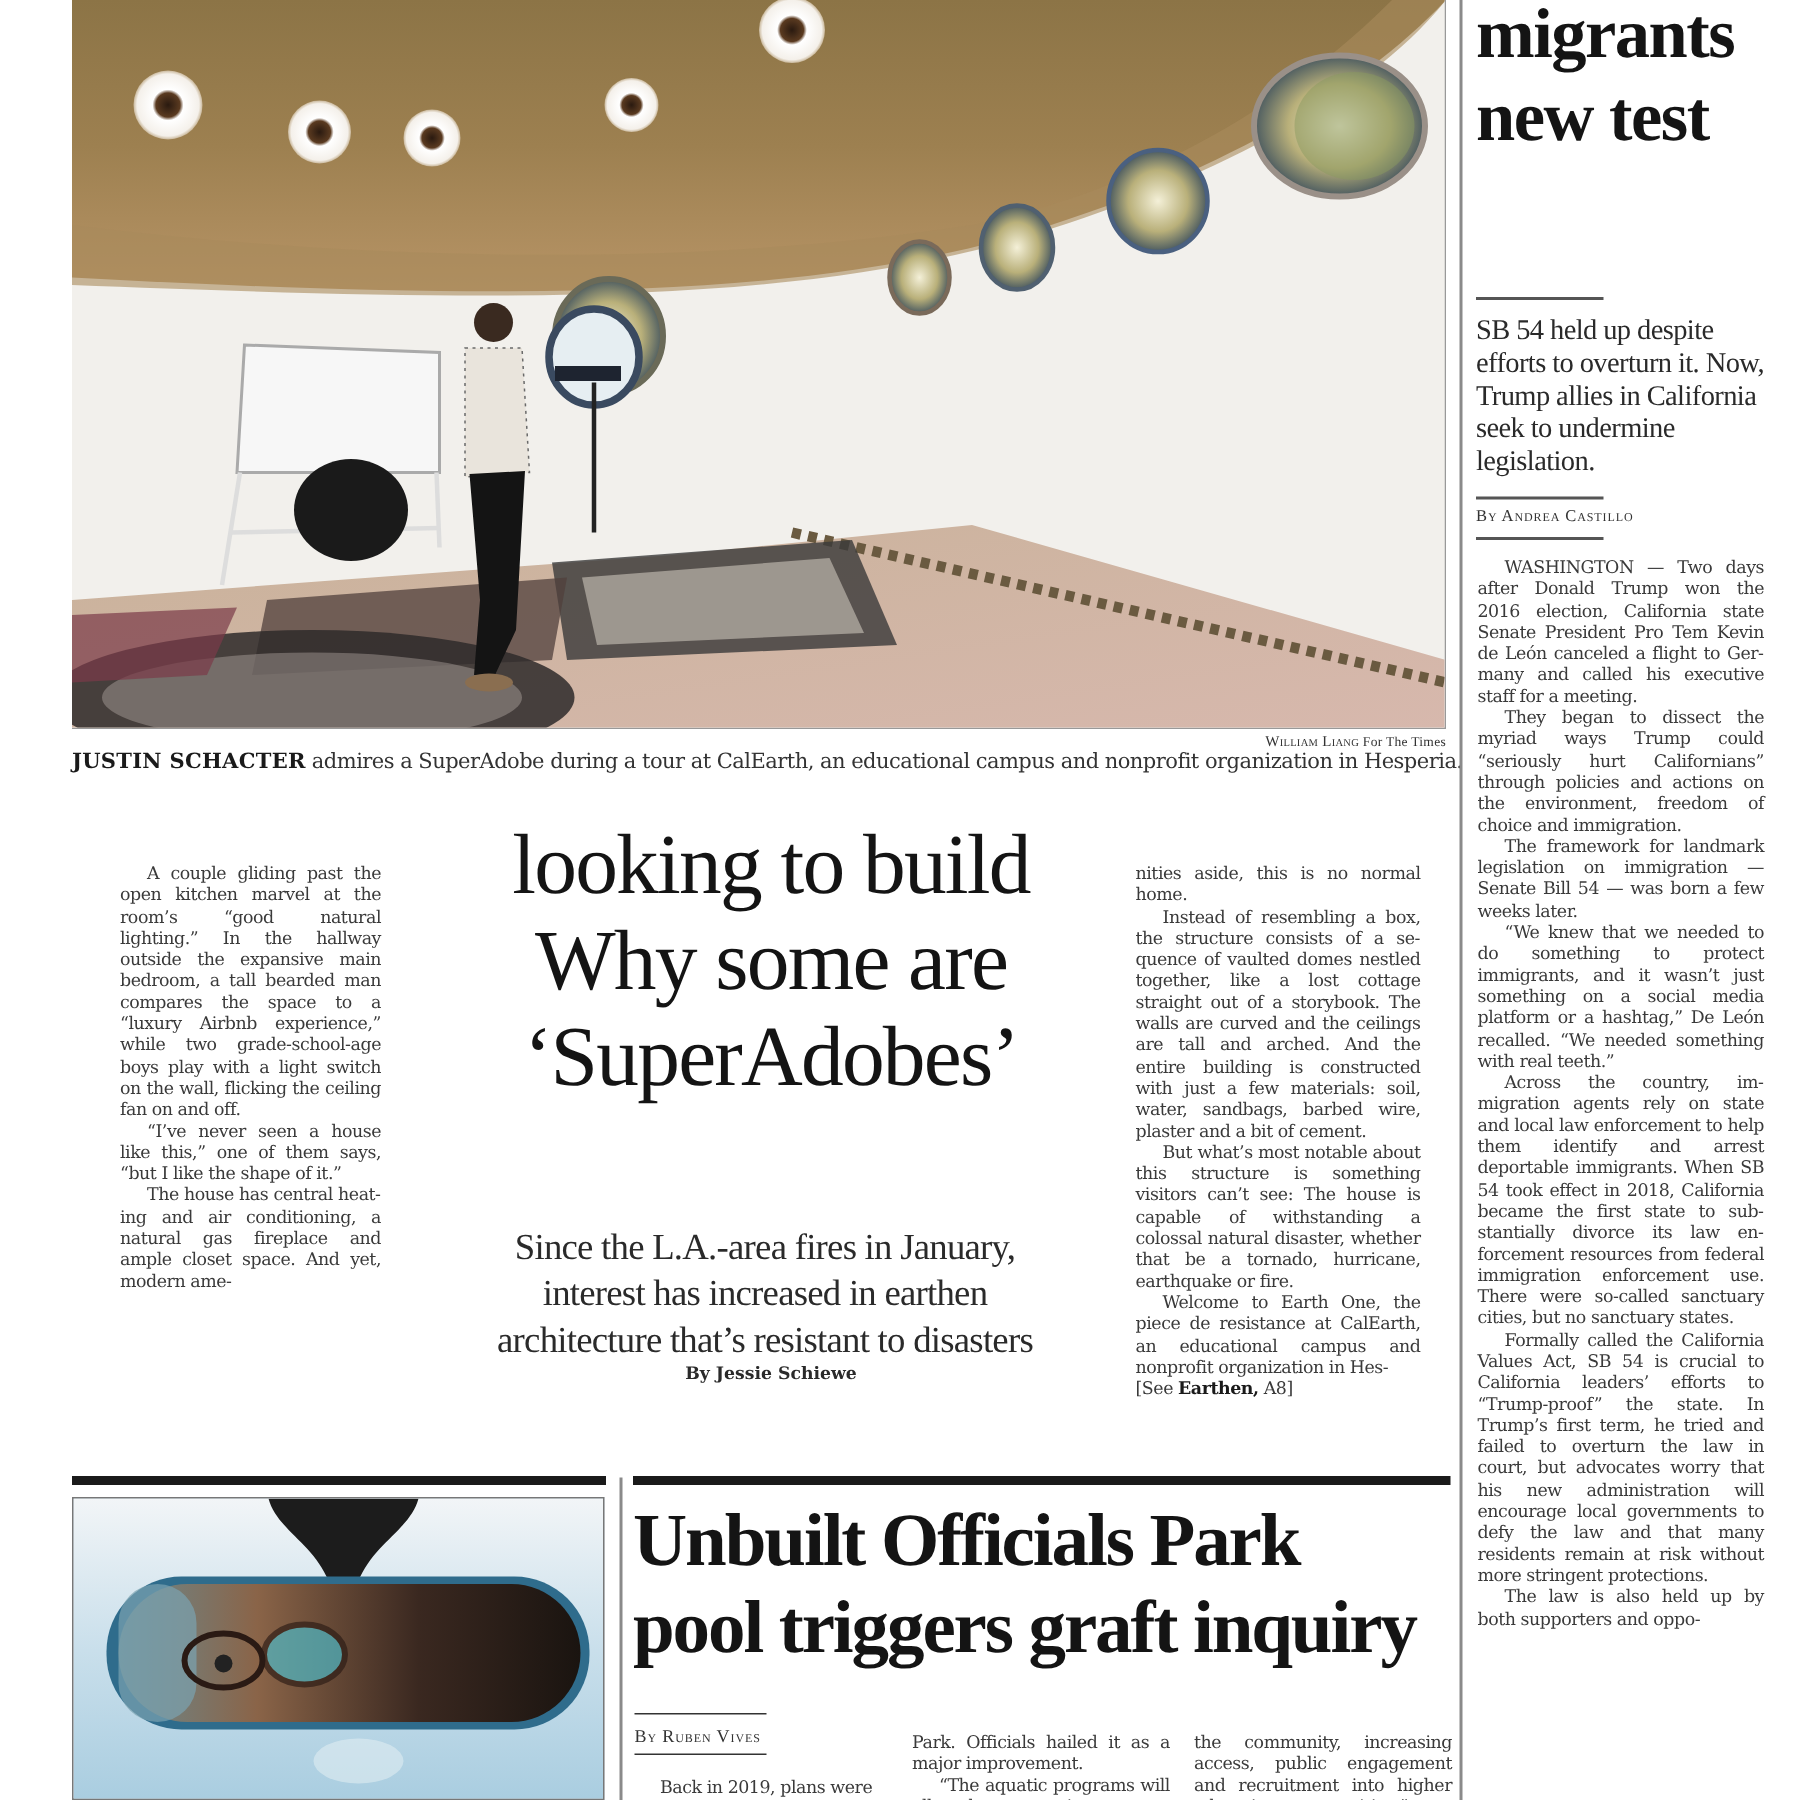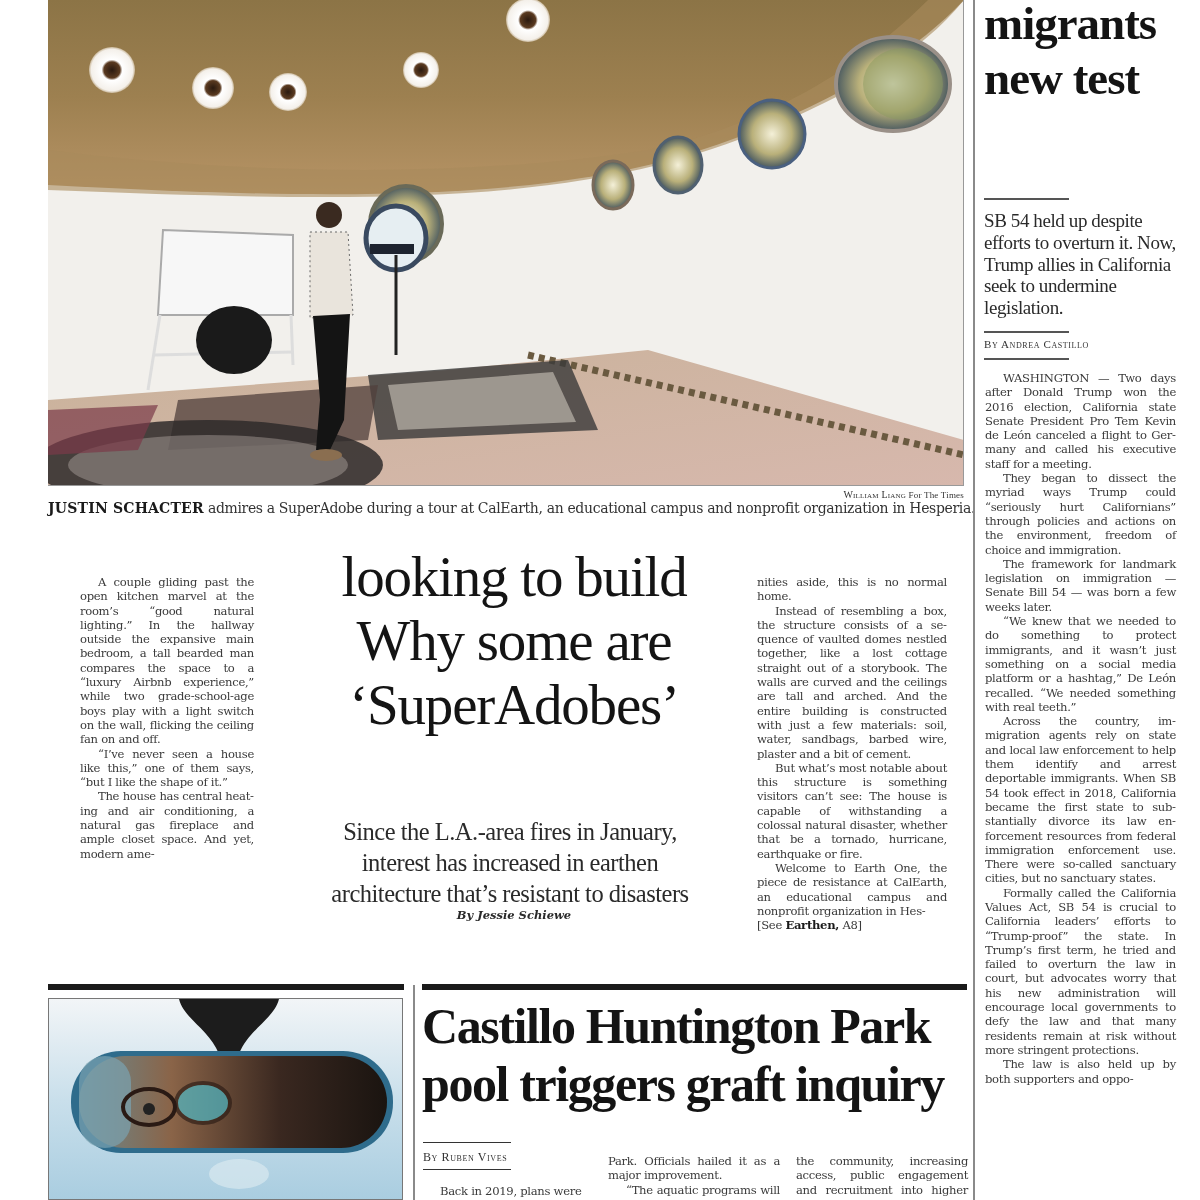--- a/index.html
+++ b/index.html
@@ -53,21 +53,21 @@
     font-family: "Liberation Serif", serif; font-size: 57px; line-height: 64px;
     color: #141414; letter-spacing: -1.2px; font-weight: normal;
   }
   .deck-main {
     left: 280px; top: 816px; width: 460px; text-align: center;
     font-family: "Liberation Serif", serif; font-size: 24.5px; line-height: 31px; color: #2a2a2a;
     letter-spacing: -0.5px;
   }
   .byline-main {
     left: 284px; top: 908px; width: 460px; text-align: center;
-    font-family: "DejaVu Serif", serif; font-size: 11.5px; font-weight: bold; color: #2a2a2a; font-style: italic;
+    font-family: "DejaVu Serif", serif; font-size: 11.5px; font-weight: bold; color: #2a2a2a;
   }
 
   
   .headline-right {
     left: 984px; top: -4px; width: 210px;
     font-family: "Liberation Serif", serif; font-size: 47px; line-height: 55px; color: #141414;
     letter-spacing: -1px;
   }
   .short-rule { height: 2px; background: #555; position: absolute; }
   .deck-right {
@@ -264,21 +264,21 @@
     <rect x="30" y="57" width="52" height="92" rx="26" fill="#7aa3b0" opacity="0.7"></rect>
     <ellipse cx="100" cy="108" rx="26" ry="18" fill="none" stroke="#2a1a14" stroke-width="4"></ellipse>
     <ellipse cx="154" cy="104" rx="27" ry="20" fill="#4cc0d0" opacity="0.65" stroke="#2a1a14" stroke-width="4"></ellipse>
     <line x1="126" y1="104" x2="127" y2="104" stroke="#2a1a14" stroke-width="4"></line>
     <circle cx="100" cy="110" r="6" fill="#222"></circle>
     <ellipse cx="190" cy="175" rx="30" ry="15" fill="#e0ecf2" opacity="0.6"></ellipse>
   </svg>
 </div>
 
 <h2 class="abs headline-bottom">
-  <span style="display:block">Castillo Huntington Park</span>
+  <span style="display:block">Unbuilt Officials Park</span>
   <span style="display:block">pool triggers graft inquiry</span>
 </h2>
 
 <div class="short-rule" style="left:423px; top:1142px; width:88px; height:1px; background:#333;"></div>
 <div class="abs byline-bottom">By Ruben Vives</div>
 <div class="short-rule" style="left:423px; top:1169px; width:88px; height:1px; background:#333;"></div>
 
 <div class="abs col col-b1">
   <p>Back in 2019, plans were</p>
 </div>

